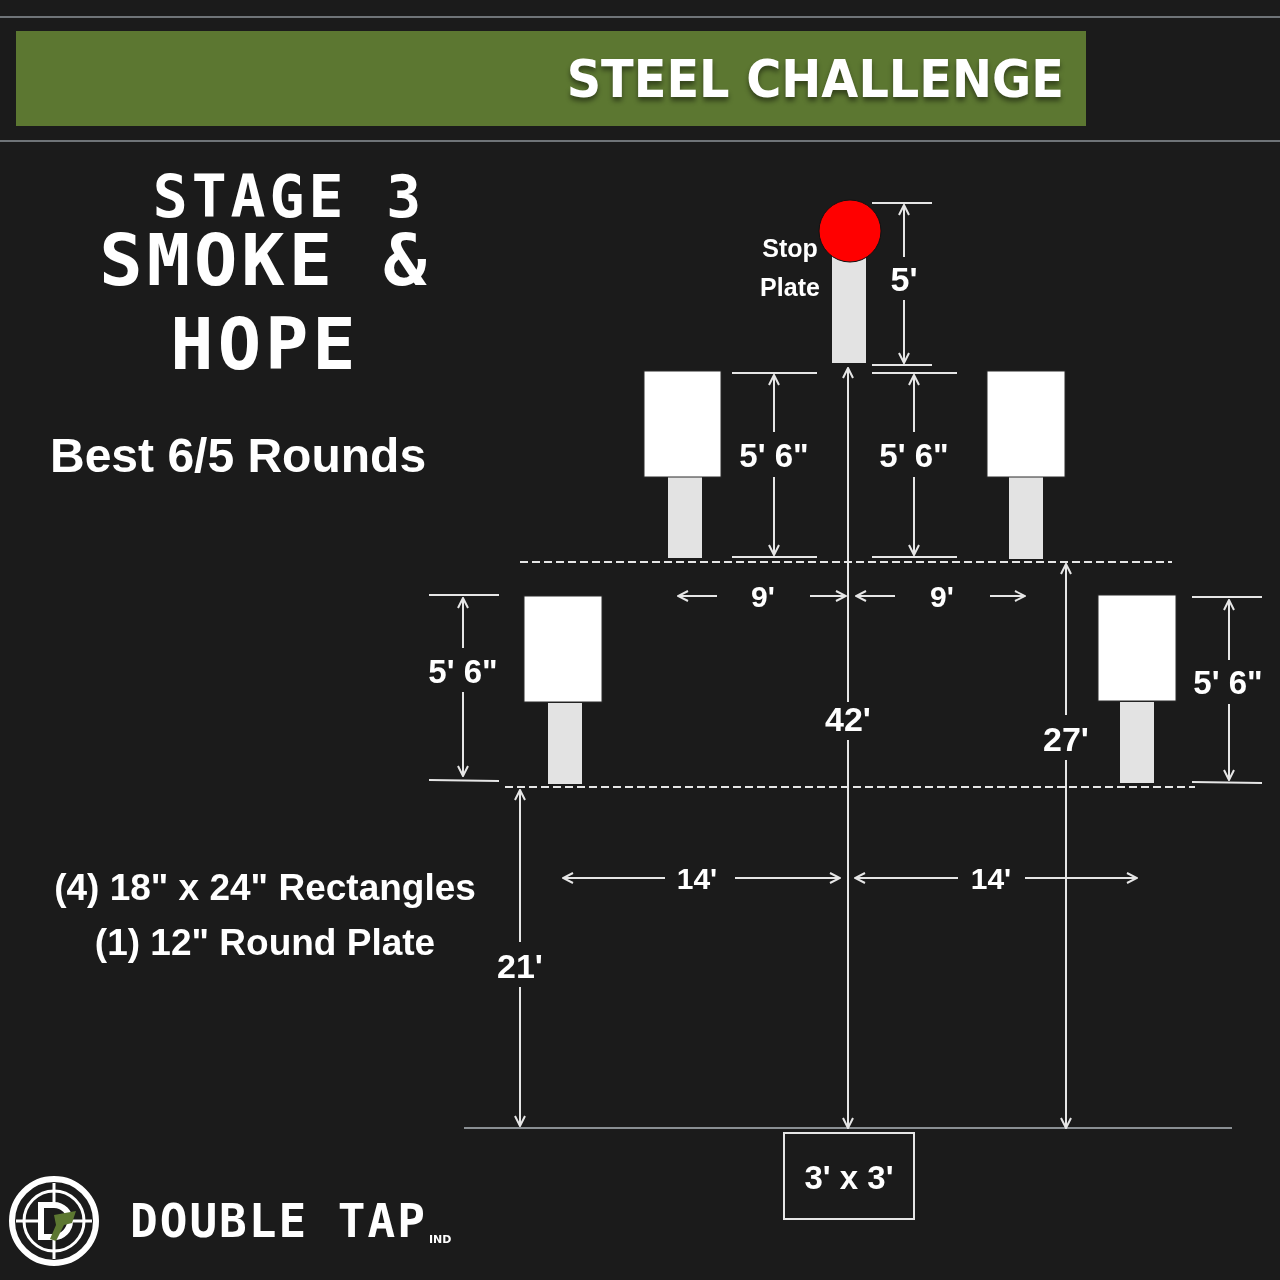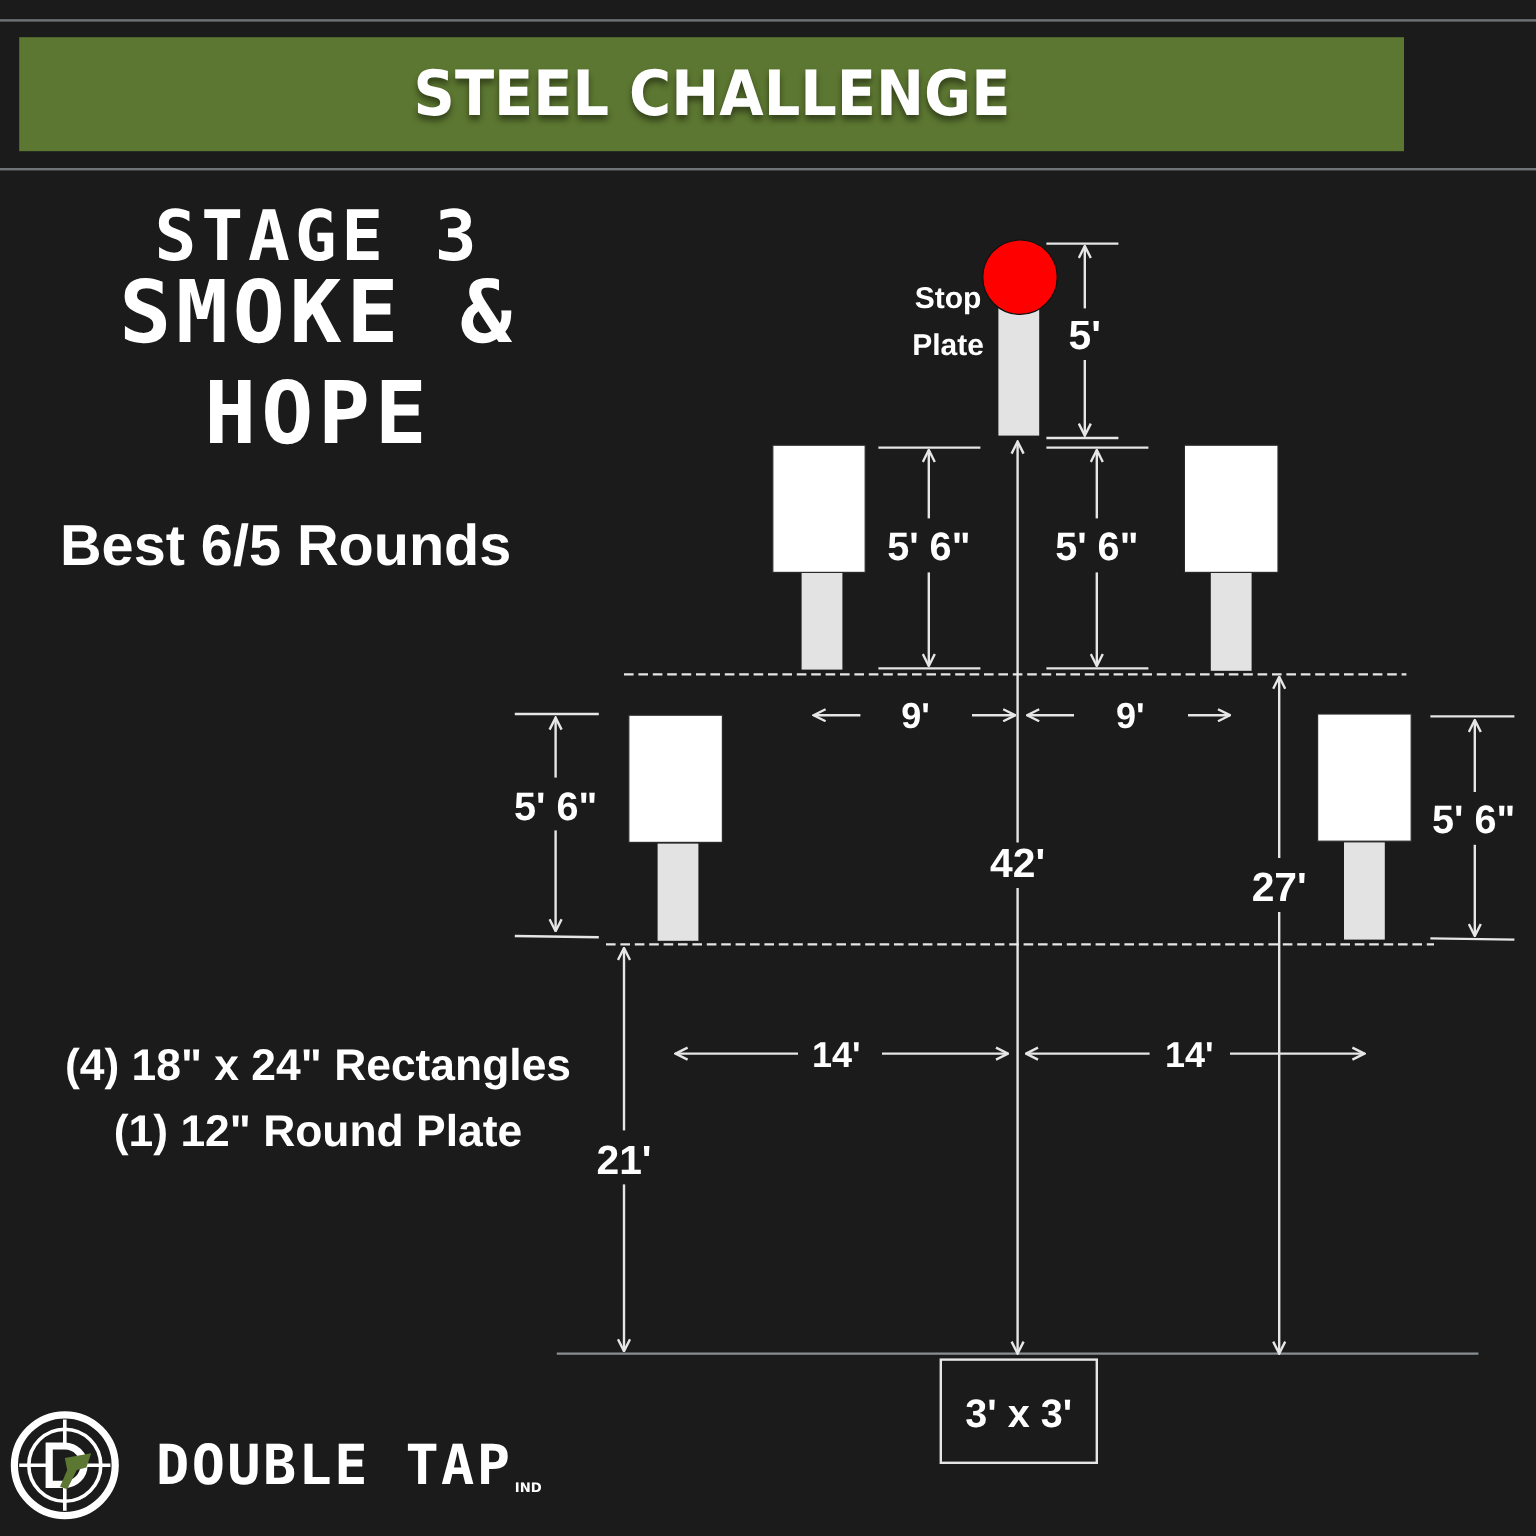--- a/index.html
+++ b/index.html
@@ -1,27 +1,27 @@
 <!DOCTYPE html>
 <html><head>
 <meta charset="utf-8">
 <style>
   html, body { margin: 0; padding: 0; background: #1b1b1b; }
   body { width: 1280px; height: 1280px; position: relative; overflow: hidden;
          font-family: "DejaVu Sans", sans-serif; color: #fff; }
   .rule { position: absolute; left: 0; width: 1280px; height: 2px; background: #6f7478; }
-  .banner { position: absolute; left: 16px; top: 31px; width: 1154px; height: 95px;
-            background: #5c7731; display: flex; align-items: center; justify-content: center; }
+  .banner { position: absolute; left: 16px; top: 31px; width: 1070px; height: 95px;
+            background: #5c7731; display: flex; align-items: center; justify-content: flex-end; }
   .banner-text { font-family: "DejaVu Sans", sans-serif; font-weight: bold; font-size: 52px;
                  letter-spacing: 0px; color: #fff; transform: scaleX(0.92);
                  text-shadow: 0 4px 6px rgba(0,0,0,0.45); }
   .stage-title { position: absolute; left: 0; width: 530px; text-align: center;
                  font-family: "DejaVu Sans Mono", monospace; font-weight: bold; color: #fff;
                  letter-spacing: 4px; }
-  .stage-line1 { top: 163px; font-size: 58px; }
+  .stage-line1 { top: 163px; font-size: 58px; padding-left: 24px; }
   .stage-line2 { top: 218px; font-size: 72px; }
   .best { position: absolute; left: 50px; top: 428px; font-family: "Liberation Sans", sans-serif;
           font-weight: bold; font-size: 48px; color: #fff; }
   .targets-text { position: absolute; left: 20px; width: 490px; text-align: center;
                   font-family: "Liberation Sans", sans-serif; font-weight: bold; font-size: 37px; color: #fff; }
   .t1 { top: 867px; } .t2 { top: 922px; }
   svg.diagram { position: absolute; left: 0; top: 0; }
   .lbl { font-family: "Liberation Sans", sans-serif; font-weight: bold; fill: #fff; }
   .logo { position: absolute; left: 8px; top: 1175px; display: flex; align-items: center; }
   .logo-text { font-family: "DejaVu Sans Mono", monospace; font-weight: bold; font-size: 46px;

